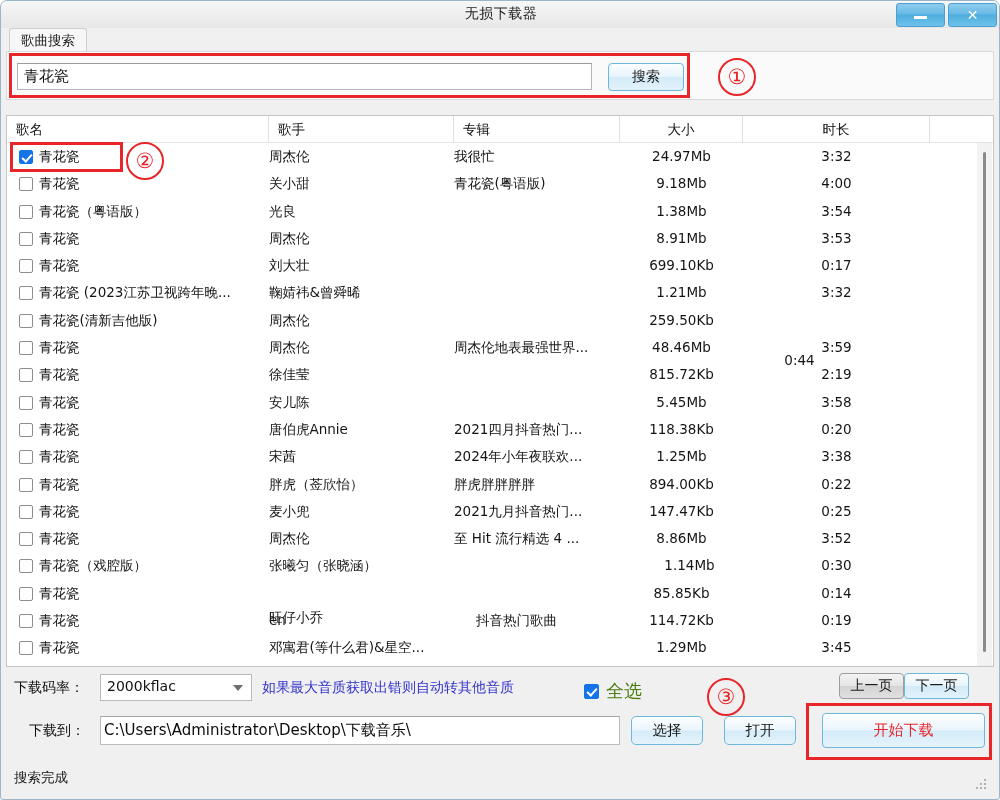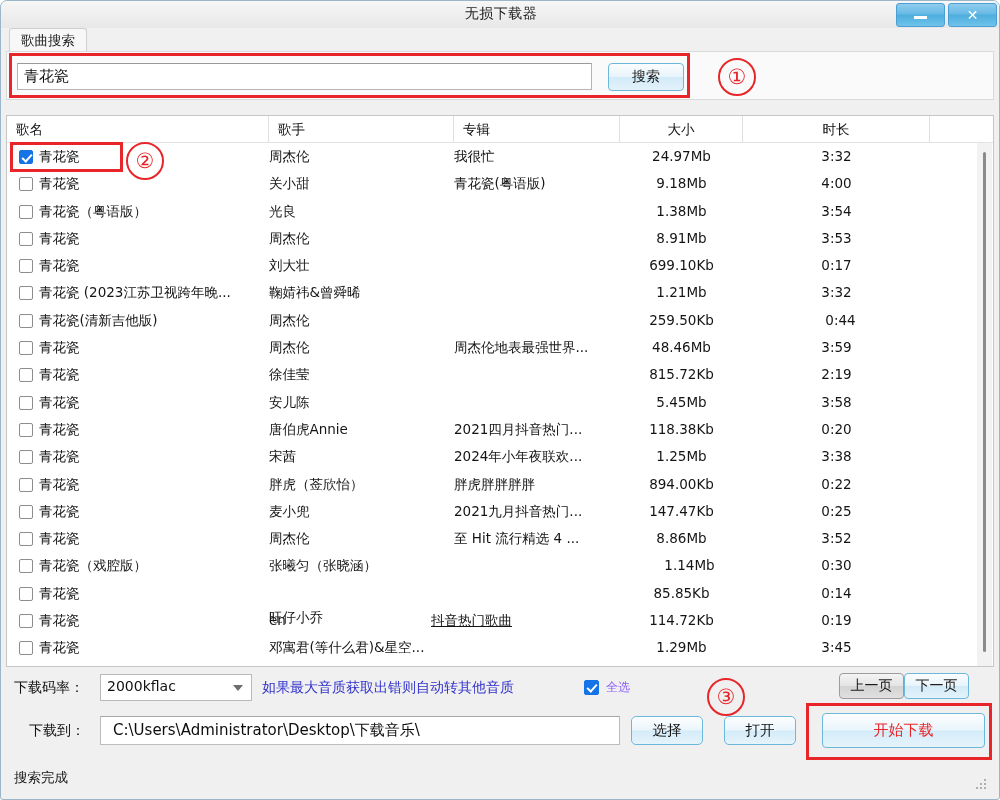--- a/index.html
+++ b/index.html
@@ -227,21 +227,21 @@
     border-right: 5px solid transparent;
     border-top: 6px solid #6d6d6d;
   }
   .hint {
     position: absolute; left: 256px; top: 10px;
     font-size: 14px; color: #3333cc;
   }
   .selall {
     position: absolute; left: 578px; top: 10px;
     display: flex; align-items: center; gap: 7px;
-    font-size: 12px; color: #8b5cf6;
+    font-size: 18px; color: #4d7c0f;
     cursor: pointer;
   }
   .cb2 {
     position: relative;
     width: 15px; height: 15px;
     box-sizing: border-box;
     border: 1px solid #1473e6;
     border-radius: 2px;
     background: #1473e6;
   }
@@ -274,21 +274,21 @@
     background: linear-gradient(to bottom, #fbfdfe 0%, #e8f4fb 48%, #d2ebf8 52%, #e4f2fb 100%);
     margin-left: 26px;
   }
   .path-input {
     position: absolute; left: 94px; top: 47px;
     width: 520px; height: 29px;
     box-sizing: border-box;
     background: #ffffff;
     border: 1px solid #bcbcbc;
     border-top-color: #a6a6a6;
-    padding: 2px 12px;
+    padding: 2px 3px;
     font-size: 15px; color: #0d0d0d;
     font-family: "DejaVu Sans", "Liberation Sans", sans-serif;
     outline: none;
   }
   .btn-blue {
     position: absolute; top: 47px;
     height: 29px;
     box-sizing: border-box;
     border: 1px solid #6cb8dd;
     border-radius: 5px;
@@ -405,21 +405,21 @@
           <div class="cell " style="left: 447px; width: 160px;"></div>
           <div class="cell c" style="left: 613px; width: 123px;">1.21Mb</div>
           <div class="cell c" style="left: 736px; width: 187px;">3:32</div>
         </div>
         <div class="row">
           <span class="cb"></span>
           <div class="cell " style="left: 32px; width: 225px;">青花瓷(清新吉他版)</div>
           <div class="cell " style="left: 262px; width: 180px;">周杰伦</div>
           <div class="cell " style="left: 447px; width: 160px;"></div>
           <div class="cell c" style="left: 613px; width: 123px;">259.50Kb</div>
-          <div class="cell c" style="left: 740px; width: 187px;">0:44</div>
+          <div class="cell c" style="left: 699px; width: 187px; margin-top: 40px;">0:44</div>
         </div>
         <div class="row">
           <span class="cb"></span>
           <div class="cell " style="left: 32px; width: 225px;">青花瓷</div>
           <div class="cell " style="left: 262px; width: 180px;">周杰伦</div>
           <div class="cell " style="left: 447px; width: 160px;">周杰伦地表最强世界...</div>
           <div class="cell c" style="left: 613px; width: 123px;">48.46Mb</div>
           <div class="cell c" style="left: 736px; width: 187px;">3:59</div>
         </div>
         <div class="row">
@@ -491,21 +491,21 @@
           <div class="cell " style="left: 32px; width: 225px;">青花瓷</div>
           <div class="cell " style="left: 262px; width: 180px; margin-top: 24px;">旺仔小乔</div>
           <div class="cell " style="left: 447px; width: 160px;"></div>
           <div class="cell c" style="left: 613px; width: 123px;">85.85Kb</div>
           <div class="cell c" style="left: 736px; width: 187px;">0:14</div>
         </div>
         <div class="row">
           <span class="cb"></span>
           <div class="cell " style="left: 32px; width: 225px;">青花瓷</div>
           <div class="cell " style="left: 262px; width: 180px;">en</div>
-          <div class="cell " style="left: 424px; width: 160px; text-decoration: underline;">抖音热门歌曲</div>
+          <div class="cell " style="left: 469px; width: 160px;">抖音热门歌曲</div>
           <div class="cell c" style="left: 613px; width: 123px;">114.72Kb</div>
           <div class="cell c" style="left: 736px; width: 187px;">0:19</div>
         </div>
         <div class="row">
           <span class="cb"></span>
           <div class="cell " style="left: 32px; width: 225px;">青花瓷</div>
           <div class="cell " style="left: 262px; width: 180px;">邓寓君(等什么君)&amp;星空...</div>
           <div class="cell " style="left: 447px; width: 160px;"></div>
           <div class="cell c" style="left: 613px; width: 123px;">1.29Mb</div>
           <div class="cell c" style="left: 736px; width: 187px;">3:45</div>

